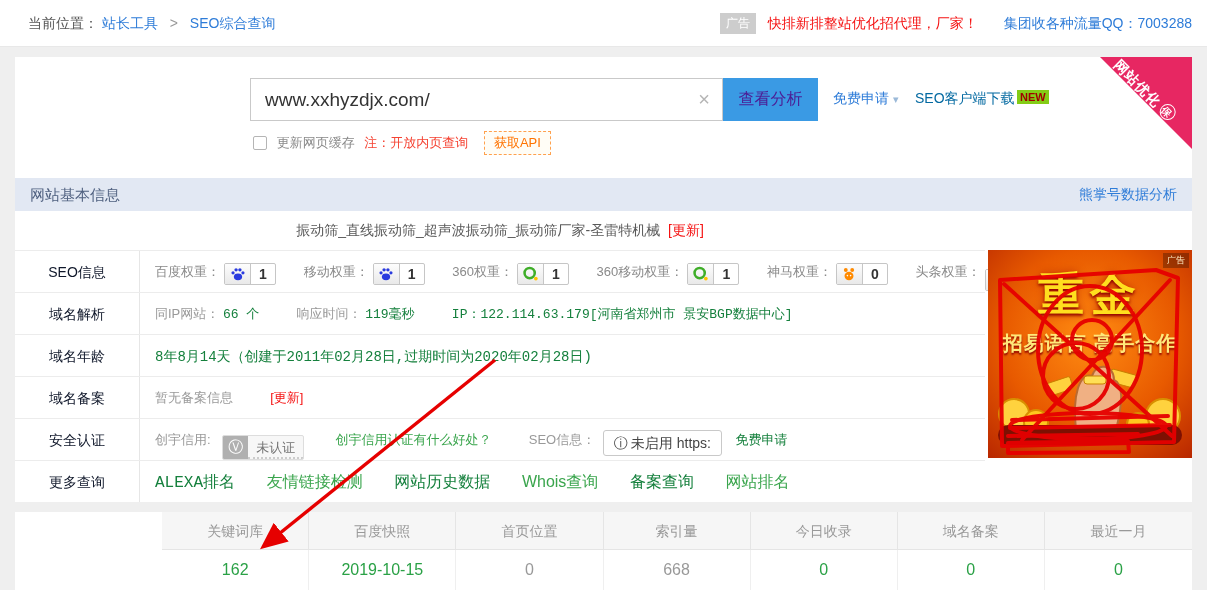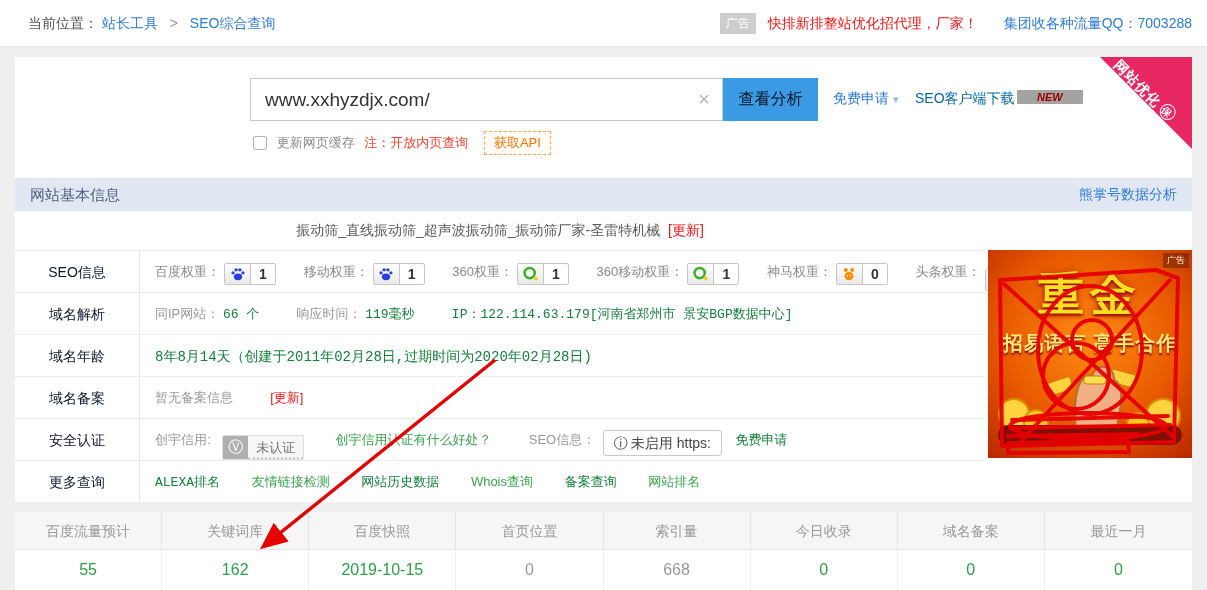--- a/index.html
+++ b/index.html
@@ -22,25 +22,25 @@
 
   
   .ribbon-tri { position:absolute; top:0; right:0; width:0; height:0; border-top:92px solid #e72762; border-left:92px solid transparent; z-index:5; }
   .ribbon-txt { position:absolute; top:24px; right:-12px; width:120px; transform:rotate(45deg); text-align:center; color:#fff; font-size:14px; font-weight:bold; z-index:6; letter-spacing:1px; }
   .ribbon-badge { display:inline-block; width:16px; height:16px; line-height:15px; border:1px solid #fff; border-radius:50%; font-size:10px; text-align:center; margin-left:3px; vertical-align:2px; }
 
   
   .search-box { position:absolute; left:235px; top:21px; width:473px; height:43px; border:1px solid #c9c9c9; background:#fff; }
   .search-box input { position:absolute; left:0; top:0; width:100%; height:100%; border:none; outline:none; padding:0 40px 0 14px; font-size:19px; color:#333; font-family:"Liberation Sans","DejaVu Sans",sans-serif; }
   .clear-x { position:absolute; right:12px; top:9px; font-size:20px; color:#b5b5b5; cursor:pointer; }
-  .analyze-btn { position:absolute; left:708px; top:21px; width:95px; height:43px; background:#3a9ae4; color:#0f172a; font-size:16px; border:none; cursor:pointer; }
+  .analyze-btn { position:absolute; left:708px; top:21px; width:95px; height:43px; background:#3a9ae4; color:#4c1d95; font-size:16px; border:none; cursor:pointer; }
   .history-link { position:absolute; left:818px; top:33px; font-size:14px; color:#2e7cd8; cursor:pointer; }
   .caret { color:#9bb9d8; font-size:11px; margin-left:4px; }
   .client-link { position:absolute; left:900px; top:33px; font-size:14px; color:#0369a1; }
-  .new-badge { position:absolute; left:1002px; top:33px; background:#a3a3a3; color:#a00000; font-size:11px; font-weight:bold; font-style:italic; padding:1px 20px; }
+  .new-badge { position:absolute; left:1002px; top:33px; background:#84cc16; color:#a00000; font-size:11px; font-weight:bold; padding:1px 3px; }
 
   .cache-row { position:absolute; left:238px; top:74px; height:18px; font-size:13px; }
   .cache-row > * { vertical-align:middle; }
   .checkbox { display:inline-block; width:14px; height:14px; border:1px solid #b5b5b5; border-radius:2px; background:#fff; margin-right:6px; }
   .cache-label { color:#8a8a8a; margin-right:6px; }
   .cache-note { color:#f54333; margin-right:12px; }
   .api-btn { display:inline-block; border:1px dashed #ffa14e; color:#ff7300; padding:2px 9px; background:#fffdf6; cursor:pointer; }
 
   
   .sec-head { position:absolute; left:0; top:121px; width:1177px; height:33px; background:#e2e8f3; line-height:33px; }
@@ -68,21 +68,21 @@
 
   .gap30 { display:inline-block; width:30px; }
   .gap16 { display:inline-block; width:16px; }
 
   .cy-badge { display:inline-flex; height:25px; border:1px solid #ddd; border-radius:2px; background:#f7f7f7; vertical-align:-8px; overflow:hidden; margin:0 8px; }
   .cy-icon { width:25px; background:#b0b0b0; color:#fff; display:flex; align-items:center; justify-content:center; font-size:15px; }
   .cy-text { padding:0 8px; color:#737373; font-size:13px; line-height:23px; border-bottom:2px dotted #ccc; }
   .ssl-box { display:inline-block; border:1px solid #c9c9c9; border-radius:3px; padding:4px 10px; color:#444; font-size:14px; line-height:16px; vertical-align:-4px; margin:0 10px 0 4px; background:#fff; }
   .ssl-box .i-ico { font-size:14px; margin-right:3px; color:#444; }
 
-  .more-links a { margin-right:28px; font-size:13px; }
+  .more-links a { margin-right:28px; font-size:16px; }
 
   
   .banner { position:absolute; left:973px; top:193px; width:204px; height:208px; background:radial-gradient(circle at 50% 42%, #ff8c12 0%, #e85a00 55%, #b82700 100%); z-index:3; overflow:hidden; }
   .banner-adtag { position:absolute; top:3px; right:3px; background:rgba(0,0,0,.28); color:#ffe9c0; font-size:9px; padding:1px 4px; z-index:2; }
   .banner-title { position:absolute; top:14px; left:0; width:100%; text-align:center; font-size:46px; font-weight:bold; color:#ffdf1e; text-shadow:0 2px 3px #8f0000, 0 0 8px #c43000; z-index:2; letter-spacing:6px; }
   .banner-sub { position:absolute; top:80px; left:0; width:100%; text-align:center; font-size:20px; font-weight:bold; color:#ffe97a; text-shadow:0 2px 2px #8f0000; z-index:2; letter-spacing:1px; }
   .banner-art { position:absolute; left:0; bottom:26px; z-index:1; }
   .banner-bar { position:absolute; left:10px; right:10px; bottom:13px; height:20px; background:#7d1002; border-radius:10px; z-index:2; }
   .scribbles { position:absolute; inset:0; z-index:4; }
 
@@ -310,24 +310,20 @@
         <path d="M24,170 L180,166"></path>
         <path d="M22,178 L182,175"></path>
         <path d="M20,186 L150,184"></path>
         <path d="M20,193 L140,191 L141,202 L20,203 Z"></path>
       </g>
     </svg>
   </div>
 </div>
 
 <div class="stats">
-  <div class="stat-col" style="left:0">
-    <div class="stat-h">百度流量预计</div>
-    <div class="stat-v v-green">55</div>
-  </div>
   <div class="stat-col" style="left:147.125px">
     <div class="stat-h">关键词库</div>
     <div class="stat-v v-green">162</div>
   </div>
   <div class="stat-col" style="left:294.25px">
     <div class="stat-h">百度快照</div>
     <div class="stat-v v-green">2019-10-15</div>
   </div>
   <div class="stat-col" style="left:441.375px">
     <div class="stat-h">首页位置</div>

